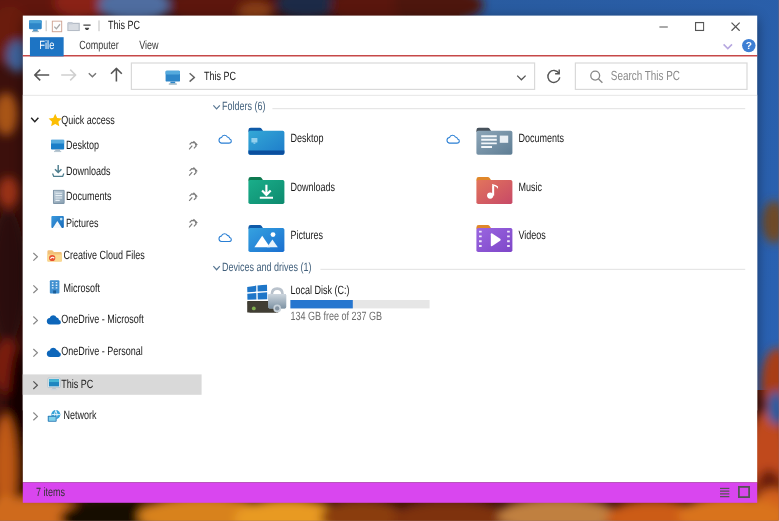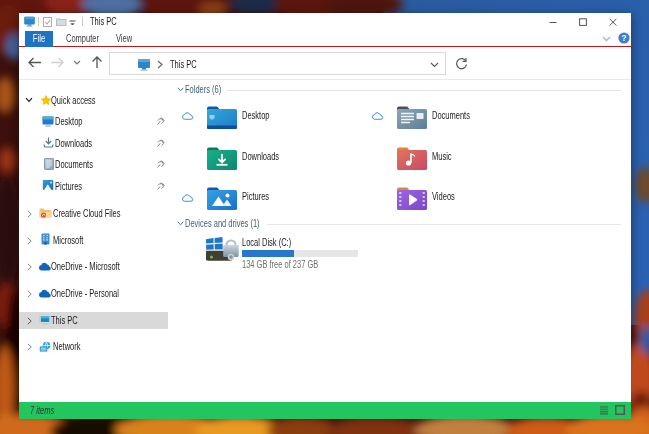--- a/index.html
+++ b/index.html
@@ -147,20 +147,27 @@
       <div class="abs txt" style="left:60px;top:5px;line-height:13px;">This PC</div>
       <svg class="abs" style="left:320px;top:9px;" width="9" height="6" viewBox="0 0 9 6">
         <path d="M1 1 L4.5 4.5 L8 1" stroke="#555" stroke-width="1.1" fill="none"></path>
       </svg>
     </div>
     <svg class="abs" style="left:436px;top:10px;" width="13" height="13" viewBox="0 0 13 13">
       <path d="M10.8 4 A5 5 0 1 0 11.5 7.5" stroke="#555" stroke-width="1.2" fill="none"></path>
       <path d="M11 1 L11 4.4 L7.6 4.4" stroke="#555" stroke-width="1.2" fill="none"></path>
     </svg>
 
+    <div class="abs" style="left:459.5px;top:4.5px;width:144px;height:23px;border:1px solid #d9d9d9;background:#fff;">
+      <svg class="abs" style="left:11px;top:5.5px;" width="12" height="12" viewBox="0 0 12 12">
+        <circle cx="5" cy="5" r="3.7" stroke="#888" stroke-width="1.1" fill="none"></circle>
+        <path d="M7.8 7.8 L11 11" stroke="#888" stroke-width="1.1"></path>
+      </svg>
+      <div class="abs txt" style="left:29px;top:5px;line-height:13px;color:#8a8a8a;font-size:11px;">Search This PC</div>
+    </div>
   </div>
 
   <div class="abs" style="left:0;top:67px;width:612px;height:322px;background:#fff;">
     
     <div class="abs" style="left:0;top:231.5px;width:148.8px;height:17.5px;background:#d9d9d9;"></div>
 
     
     <svg class="abs" style="left:6px;top:17px;" width="8" height="6" viewBox="0 0 8 6">
       <path d="M1 1.2 L4 4.4 L7 1.2" stroke="#222" stroke-width="1.2" fill="none"></path>
     </svg>
@@ -408,21 +415,21 @@
             <stop offset="1" stop-color="#1668b8"></stop>
         </linearGradient>
         <linearGradient id="gLock" x1="0" y1="0" x2="0" y2="1">
           <stop offset="0" stop-color="#cdd6de"></stop>
             <stop offset="1" stop-color="#7e93a4"></stop>
         </linearGradient>
       </defs>
     </svg>
   </div>
 
-  <div class="abs" style="left:0;top:389px;width:612px;height:17px;background:#22c55e;font-style:italic;">
+  <div class="abs" style="left:0;top:389px;width:612px;height:17px;background:#d946ef;">
     <div class="abs txt" style="left:11px;top:2px;line-height:13px;font-size:10px;color:#333;">7 items</div>
     <svg class="abs" style="left:581px;top:3.5px;" width="8" height="9" viewBox="0 0 8 9">
       <path d="M0 1 h8 M0 3.3 h8 M0 5.6 h8 M0 7.9 h8" stroke="#555" stroke-width="1.1"></path>
     </svg>
     <svg class="abs" style="left:595.5px;top:2.5px;" width="10" height="10" viewBox="0 0 10 10">
       <rect x="0.75" y="0.75" width="8.5" height="8.5" fill="none" stroke="#555" stroke-width="1.5"></rect>
     </svg>
   </div>
 </div>
 

